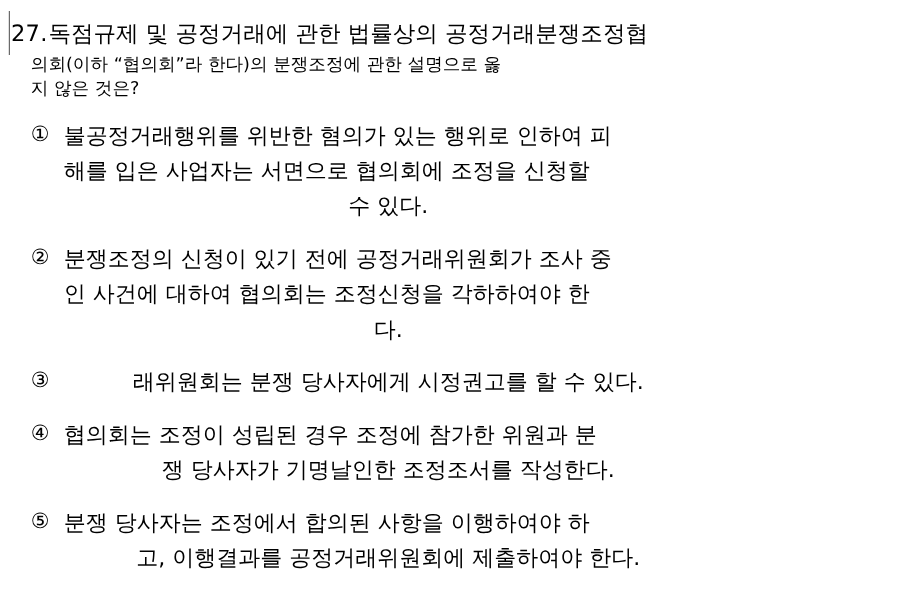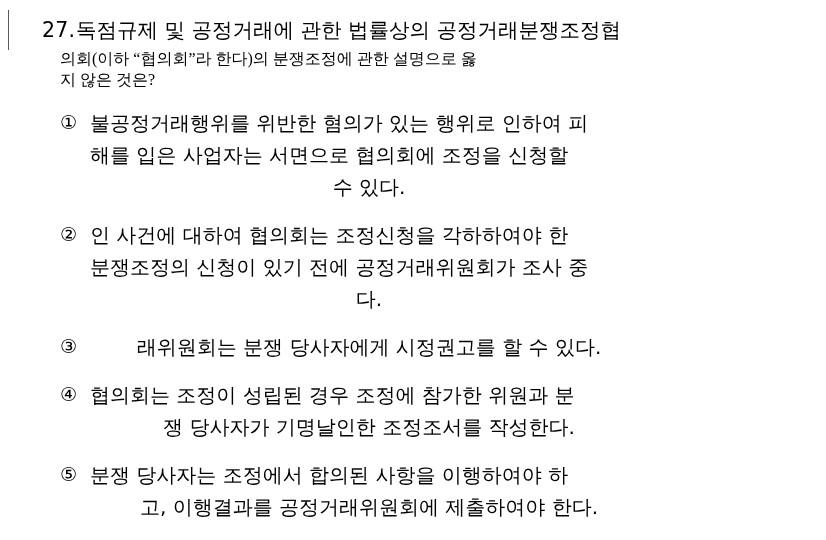--- a/index.html
+++ b/index.html
@@ -12,21 +12,21 @@
     height: 540px;
     overflow: hidden;
     font-family: "DejaVu Sans", "Liberation Sans", sans-serif;
     color: #000000;
   }
   .page {
     position: relative;
     width: 678px;
     height: 540px;
     box-sizing: border-box;
-    padding: 14px 30px 0 32px;
+    padding: 14px 30px 0 0;
   }
   
   .left-rule {
     position: absolute;
     left: 8px;
     top: 10px;
     width: 1px;
     height: 40px;
     background: #5a5a5a;
   }
@@ -48,21 +48,20 @@
     flex: 1 1 auto;
   }
   .q-stem .line-1 {
     
     white-space: nowrap;
   }
   .stem-rest {
     margin-left: 28px;
     margin-top: 2px;
     max-width: 760px;
-    font-family: Liberation Serif, serif;
   }
   .stem-rest .just {
     text-align: justify;
     text-justify: inter-character;
   }
   .choices {
     margin: 16px 0 0 0;
     padding: 0;
     list-style: none;
   }
@@ -118,22 +117,22 @@
       <span class="choice-text">
         <span class="just" style="display:block">불공정거래행위를 위반한 혐의가 있는 행위로 인하여 피</span>
         <span class="just" style="display:block">해를 입은 사업자는 서면으로 협의회에 조정을 신청할</span>
         <span class="last" style="display:block">수 있다.</span>
       </span>
     </li>
 
     <li class="choice">
       <span class="choice-marker">②</span>
       <span class="choice-text">
+        <span class="just" style="display:block">분쟁조정의 신청이 있기 전에 공정거래위원회가 조사 중</span>
         <span class="just" style="display:block">인 사건에 대하여 협의회는 조정신청을 각하하여야 한</span>
-        <span class="just" style="display:block">분쟁조정의 신청이 있기 전에 공정거래위원회가 조사 중</span>
         <span class="last" style="display:block">다.</span>
       </span>
     </li>
 
     <li class="choice">
       <span class="choice-marker">③</span>
       <span class="choice-text">
         <span class="last" style="display:block">래위원회는 분쟁 당사자에게 시정권고를 할 수 있다.</span>
       </span>
     </li>

